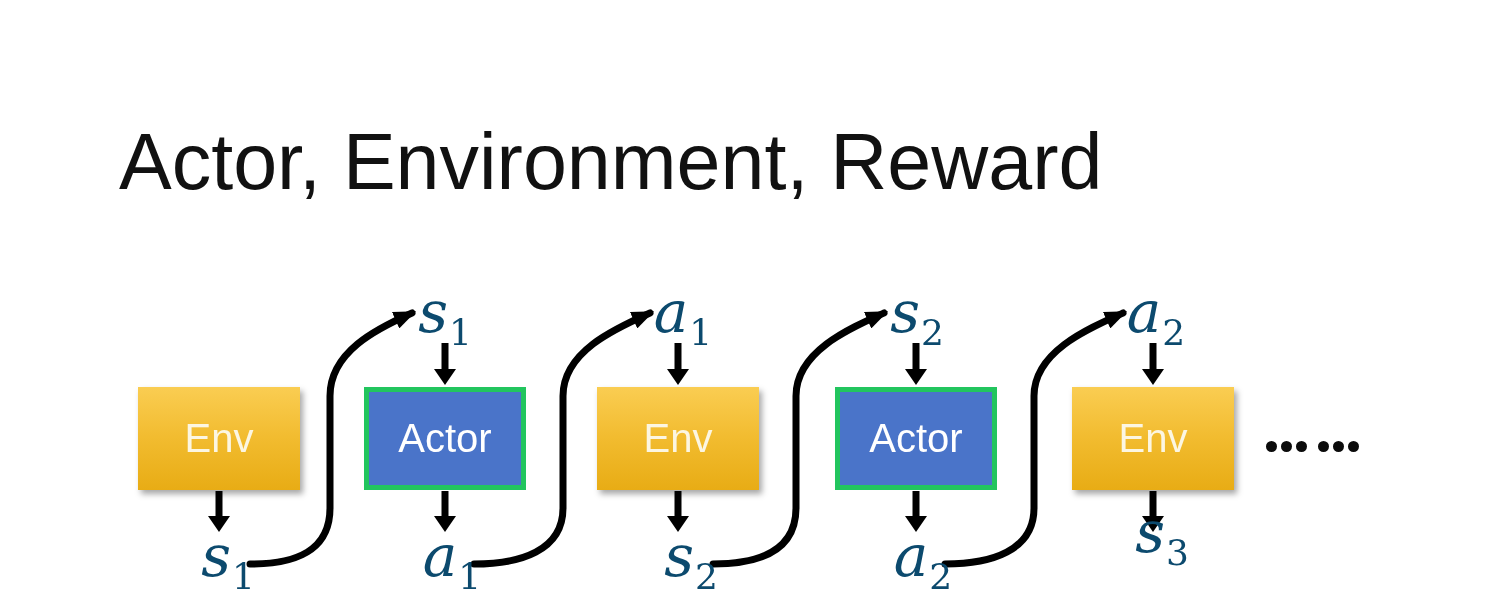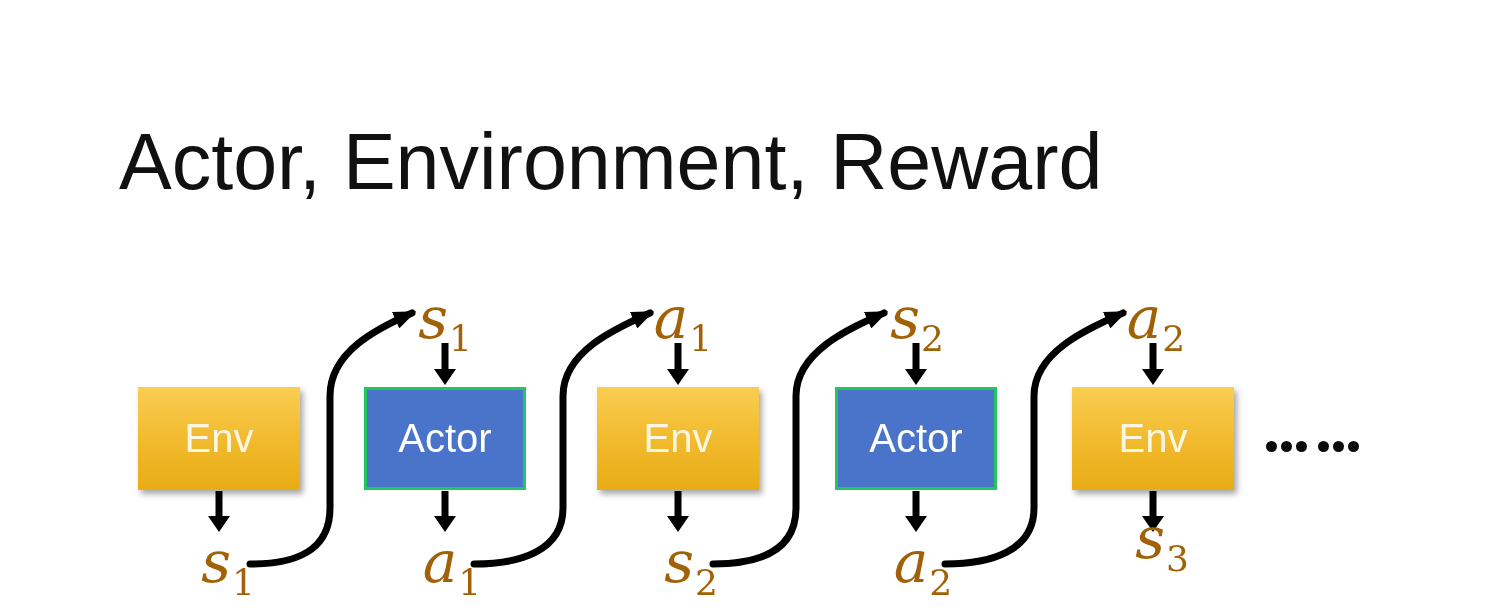--- a/index.html
+++ b/index.html
@@ -21,28 +21,28 @@
     display:flex;align-items:center;justify-content:center;
     font-size:40px;box-sizing:border-box;
   }
   .box.env{
     background:linear-gradient(180deg,#FACD52 0%,#F2BC30 48%,#E8AC15 100%);
     color:#FCF6E2;
     box-shadow:3px 4px 6px rgba(0,0,0,0.35);
   }
   .box.actor{
     background:#4A74C9;
-    border:3px solid #22c55e;
+    border:5px solid #22c55e;
     color:#ffffff;
   }
   .mlabel{
-    position:absolute;height:58px;line-height:79px;white-space:nowrap;
+    position:absolute;height:58px;line-height:66px;white-space:nowrap;
     transform:translateX(-50%);
     font-family:"DejaVu Serif","Liberation Serif",serif;
-    font-size:58px;color:#a16207;text-align:right;
+    font-size:58px;color:#0c4a6e;text-align:right;
   }
   .mlabel .base{font-style:italic;}
   .mlabel .sub{
     display:inline-block;font-size:36px;font-style:normal;
     transform:translateY(13px);margin-left:1px;
   }
   .dots{
     position:absolute;left:1266px;top:440px;height:12px;
     display:flex;align-items:center;
   }

